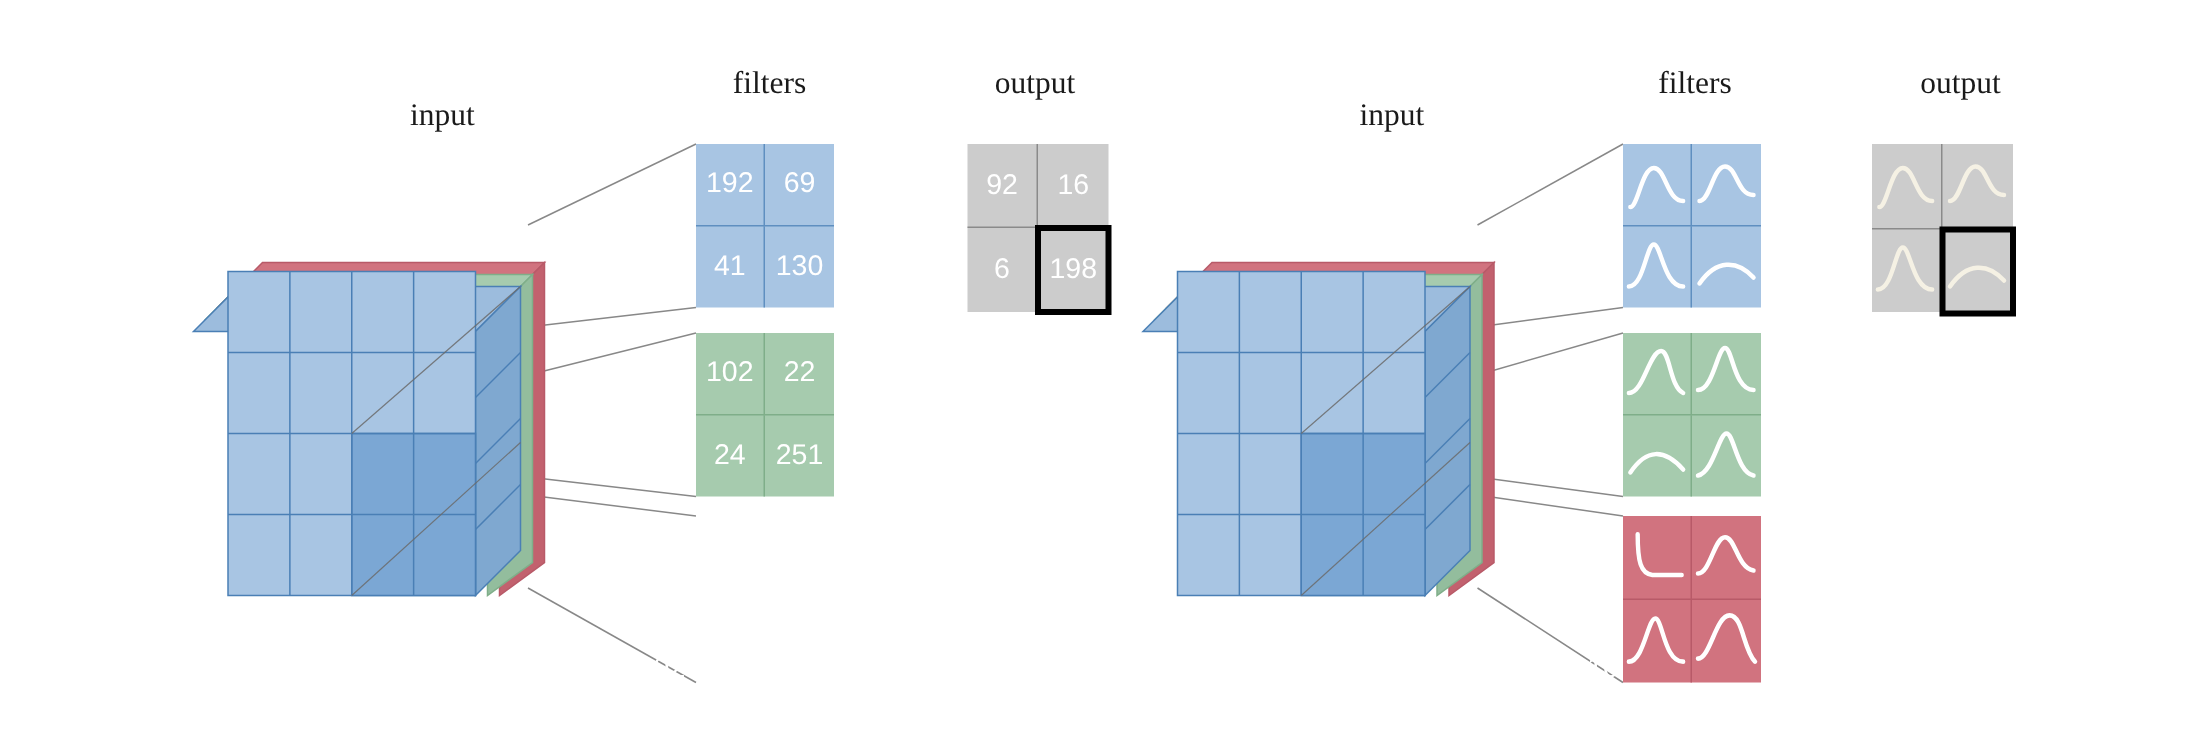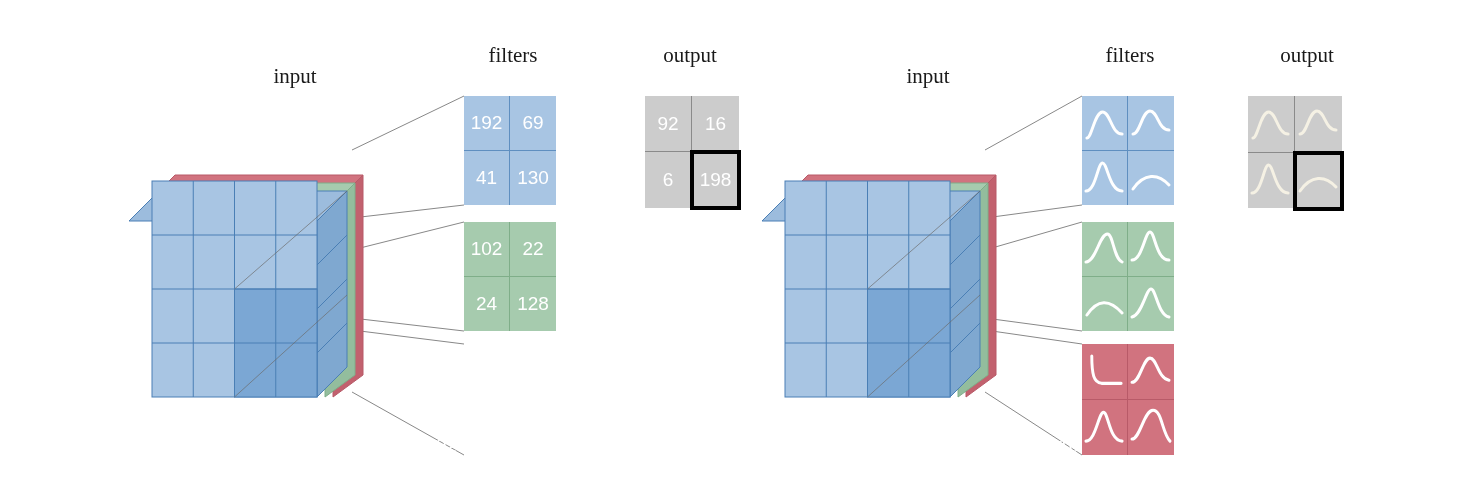--- a/index.html
+++ b/index.html
@@ -172,21 +172,21 @@
     <div class="cell c0">192</div>
     <div class="cell c1">69</div>
     <div class="cell c2">41</div>
     <div class="cell c3">130</div>
   </div>
 
   <div class="blk green" style="left:464px;top:222px;width:92px;height:109px;">
     <div class="cell c0">102</div>
     <div class="cell c1">22</div>
     <div class="cell c2">24</div>
-    <div class="cell c3">128</div>
+    <div class="cell c3">251</div>
   </div>
 
 
   <div class="blk gray" style="left:645px;top:96px;width:94px;height:112px;">
     <div class="cell c0">92</div>
     <div class="cell c1">16</div>
     <div class="cell c2">6</div>
     <div class="cell c3 hilite">198</div>
   </div>
 

